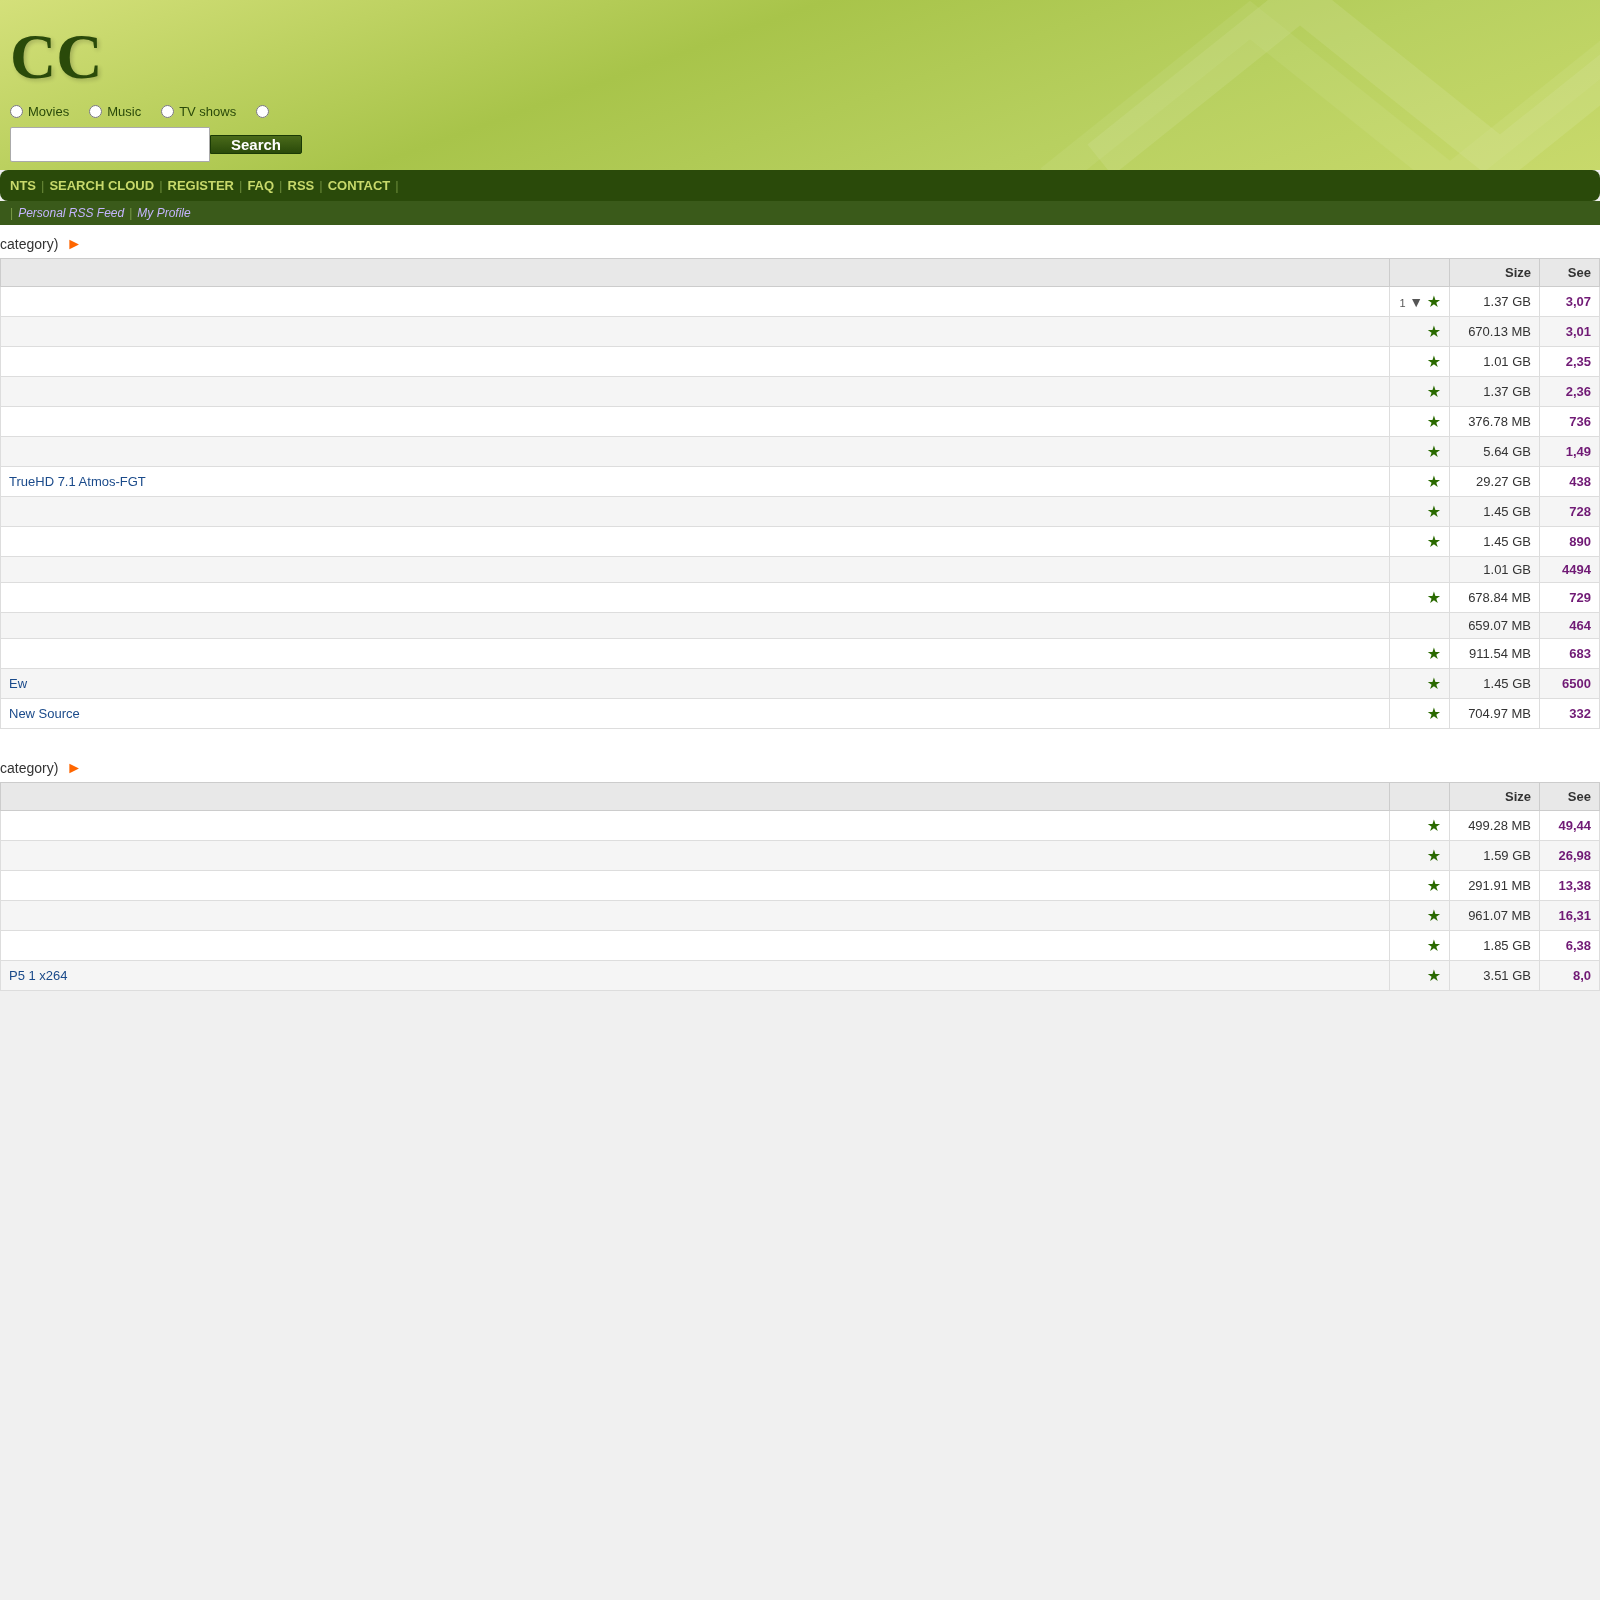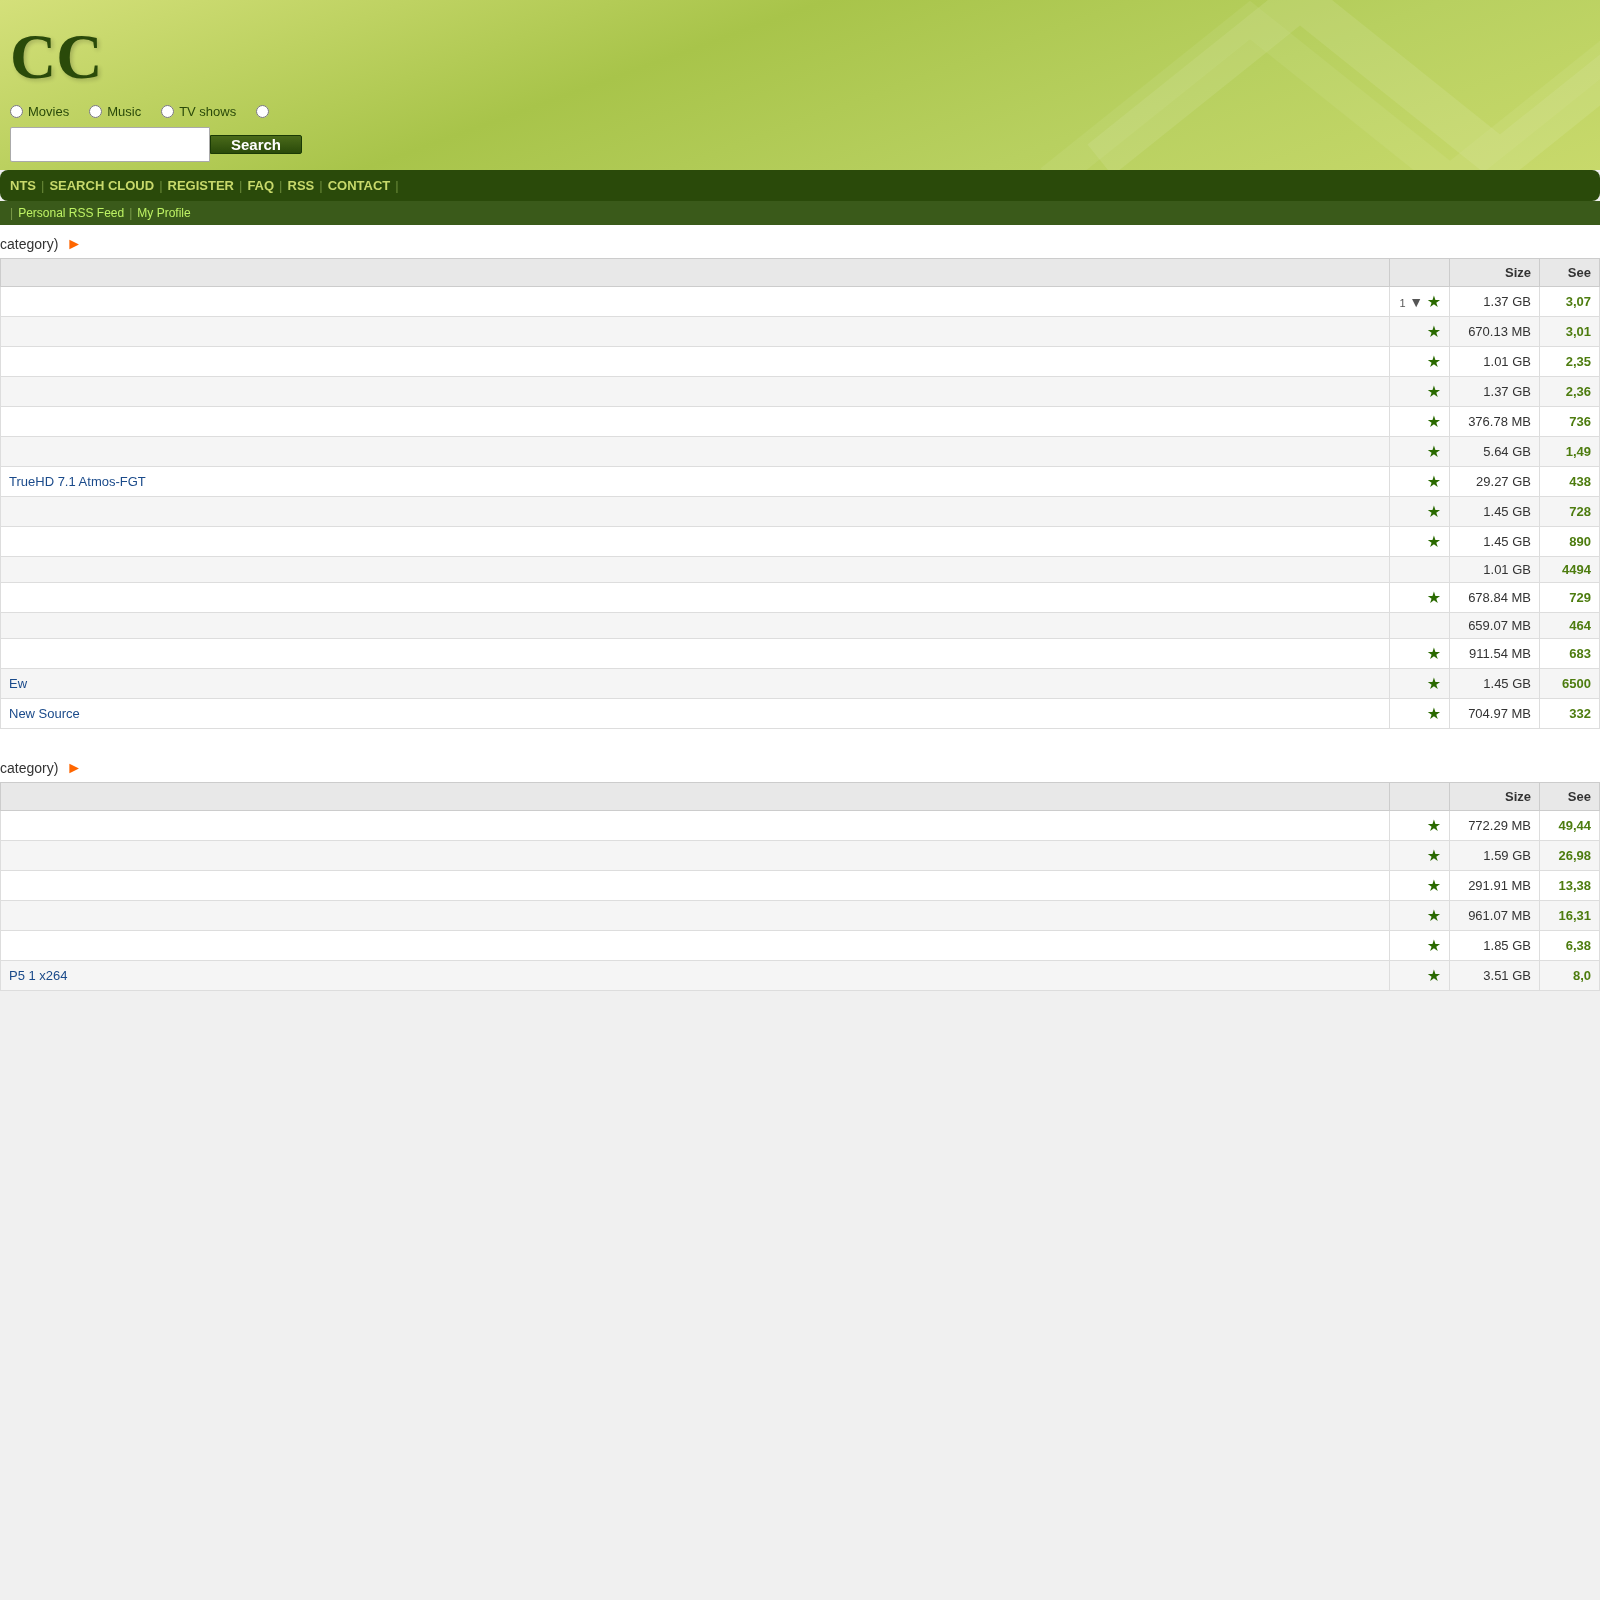--- a/index.html
+++ b/index.html
@@ -108,22 +108,23 @@
     
     .sub-nav {
       background: #3a5a1a;
       padding: 5px 10px;
       display: flex;
       align-items: center;
       gap: 5px;
       font-size: 12px;
     }
     .sub-nav a {
-      color: #bef264;
+      color: #c4b5fd;
       text-decoration: none;
+      font-style: italic;
     }
     .sub-nav .separator {
       color: #7a9a4a;
     }
 
     
     .content {
       background: white;
     }
 
@@ -171,21 +172,21 @@
       background: #ffffff;
     }
     .size-col {
       text-align: right;
       white-space: nowrap;
       color: #333;
       width: 90px;
     }
     .seed-col {
       text-align: right;
-      color: #4d7c0f;
+      color: #701a75;
       font-weight: bold;
       width: 60px;
     }
     .name-col {
       color: #1a4a8a;
     }
     .icons-col {
       width: 60px;
       text-align: right;
     }
@@ -380,21 +381,21 @@
         <th></th>
         <th class="icons-col"></th>
         <th class="right">Size</th>
         <th class="right">See</th>
       </tr>
     </thead>
     <tbody id="section2-tbody">
     <tr>
           <td class="name-col"></td>
           <td class="icons-col"><span class="star-icon">★</span></td>
-          <td class="size-col">772.29 MB</td>
+          <td class="size-col">499.28 MB</td>
           <td class="seed-col">49,44</td>
         </tr>
         <tr>
           <td class="name-col"></td>
           <td class="icons-col"><span class="star-icon">★</span></td>
           <td class="size-col">1.59 GB</td>
           <td class="seed-col">26,98</td>
         </tr>
         <tr>
           <td class="name-col"></td>

